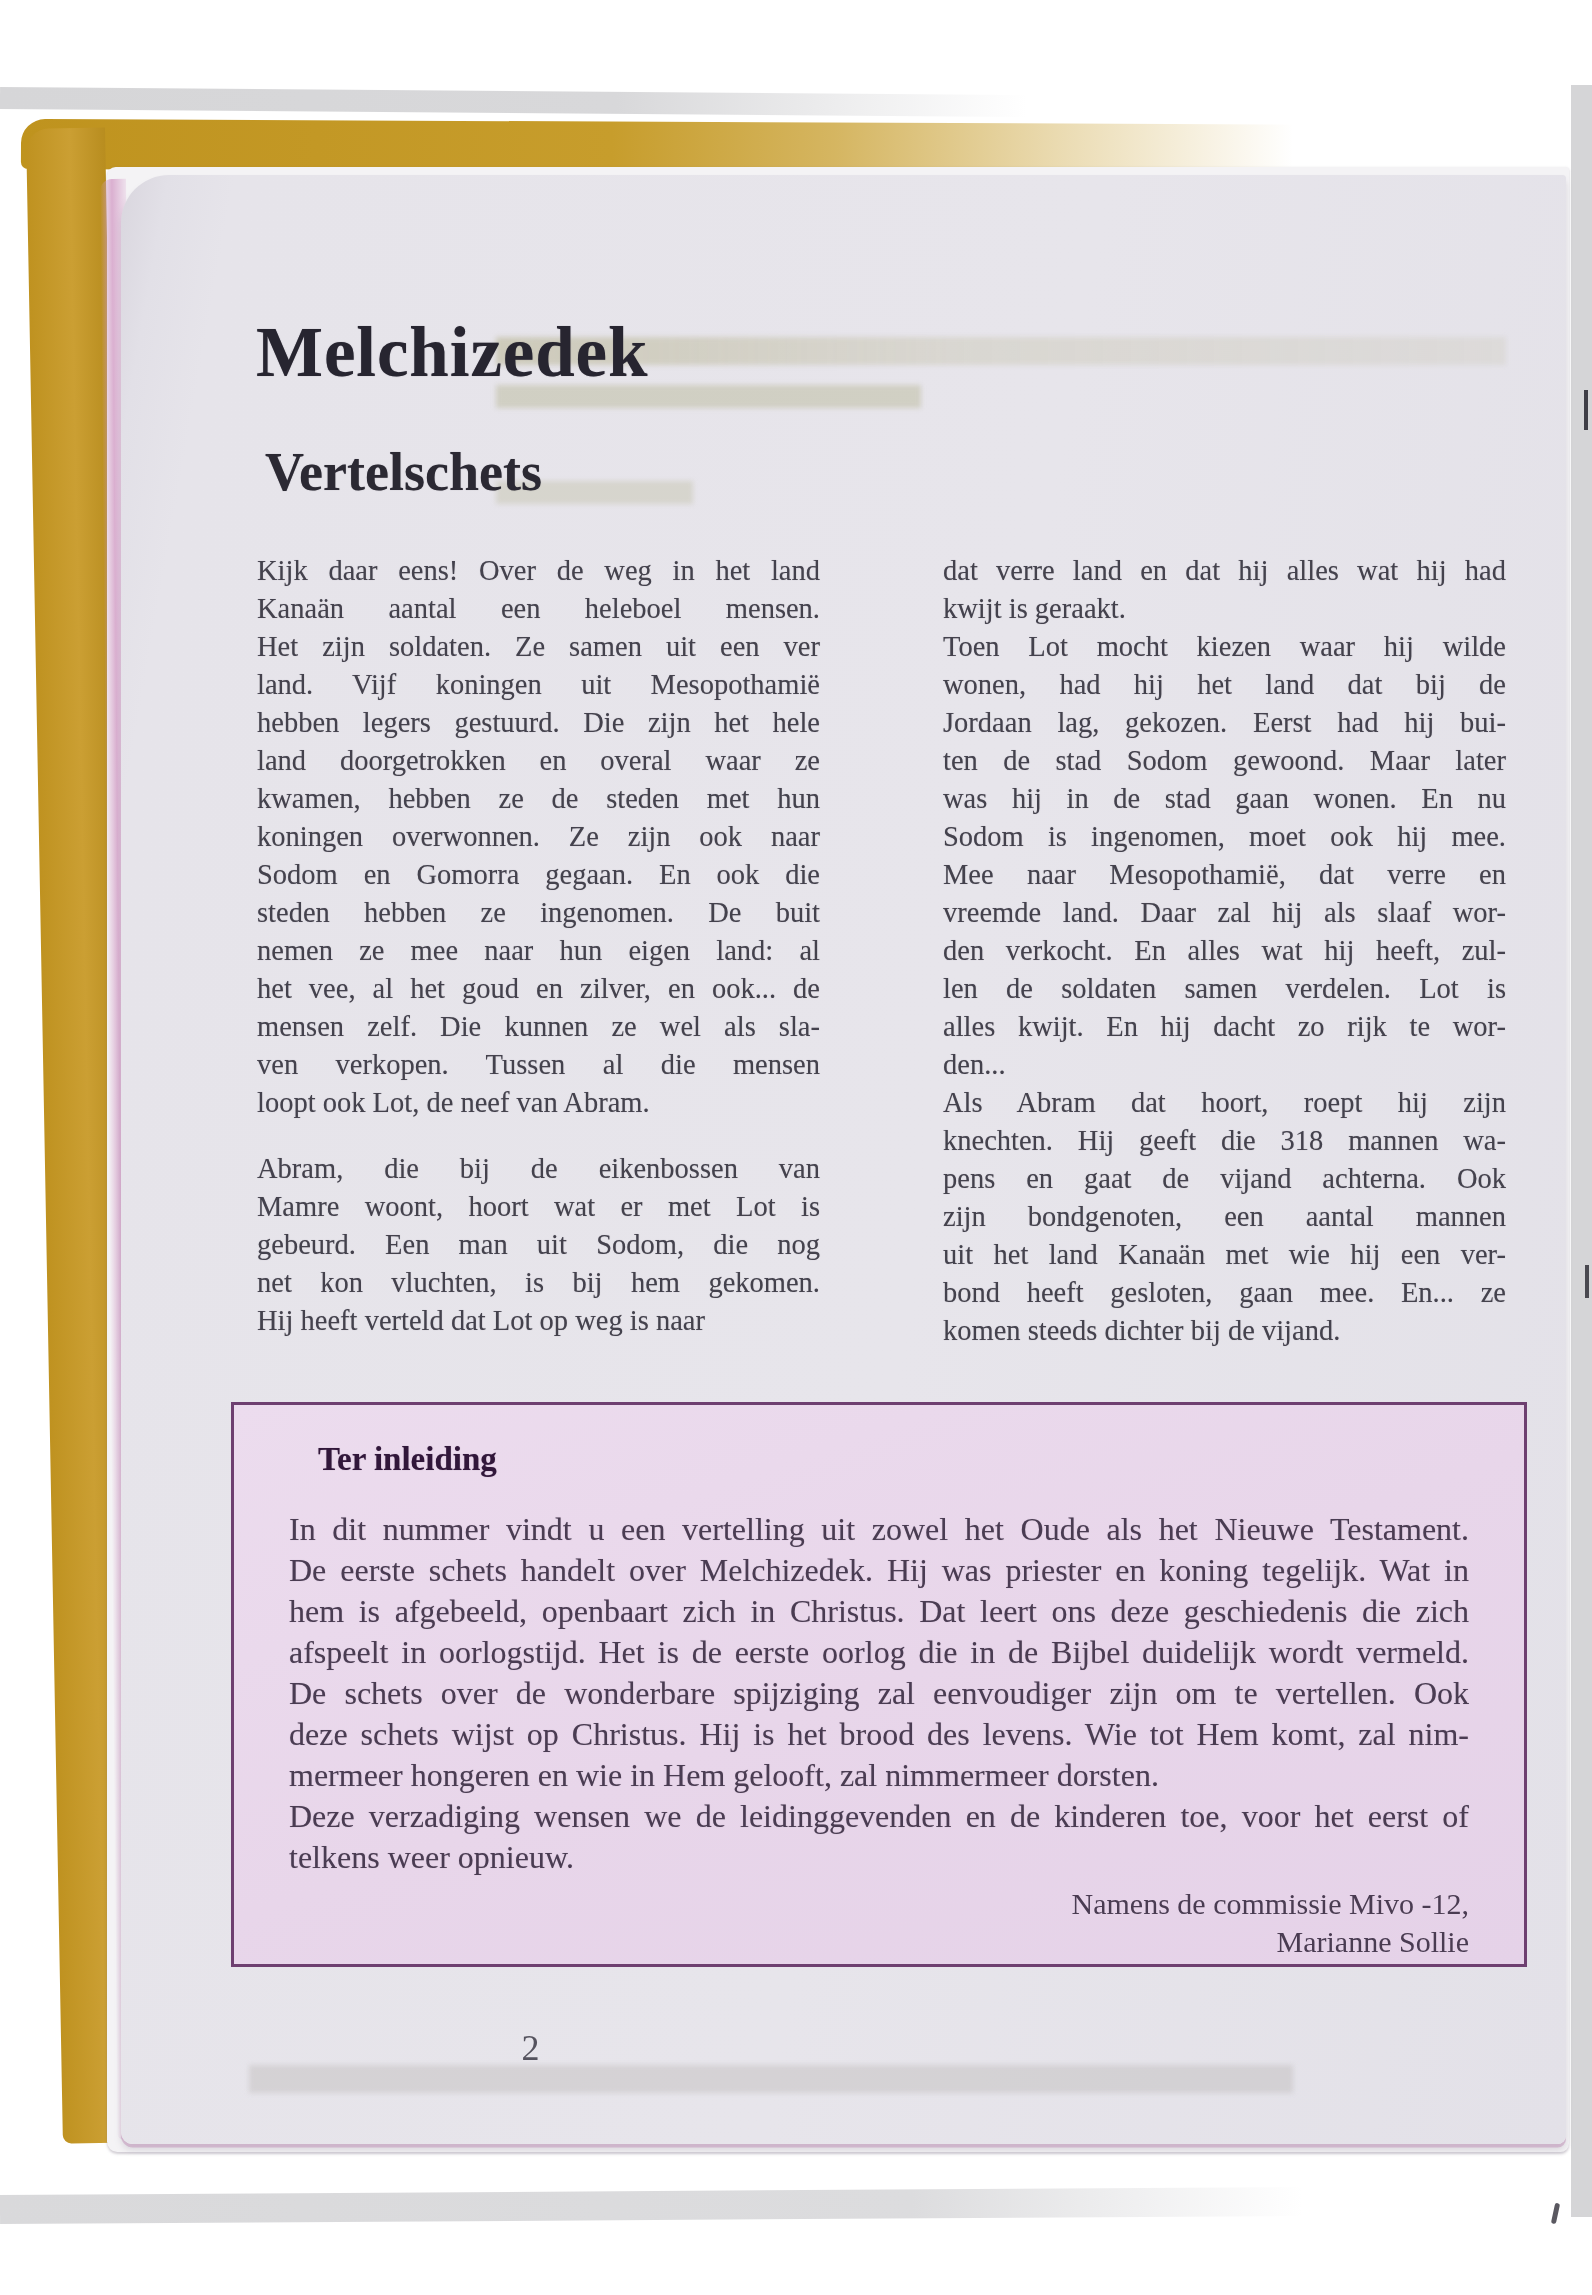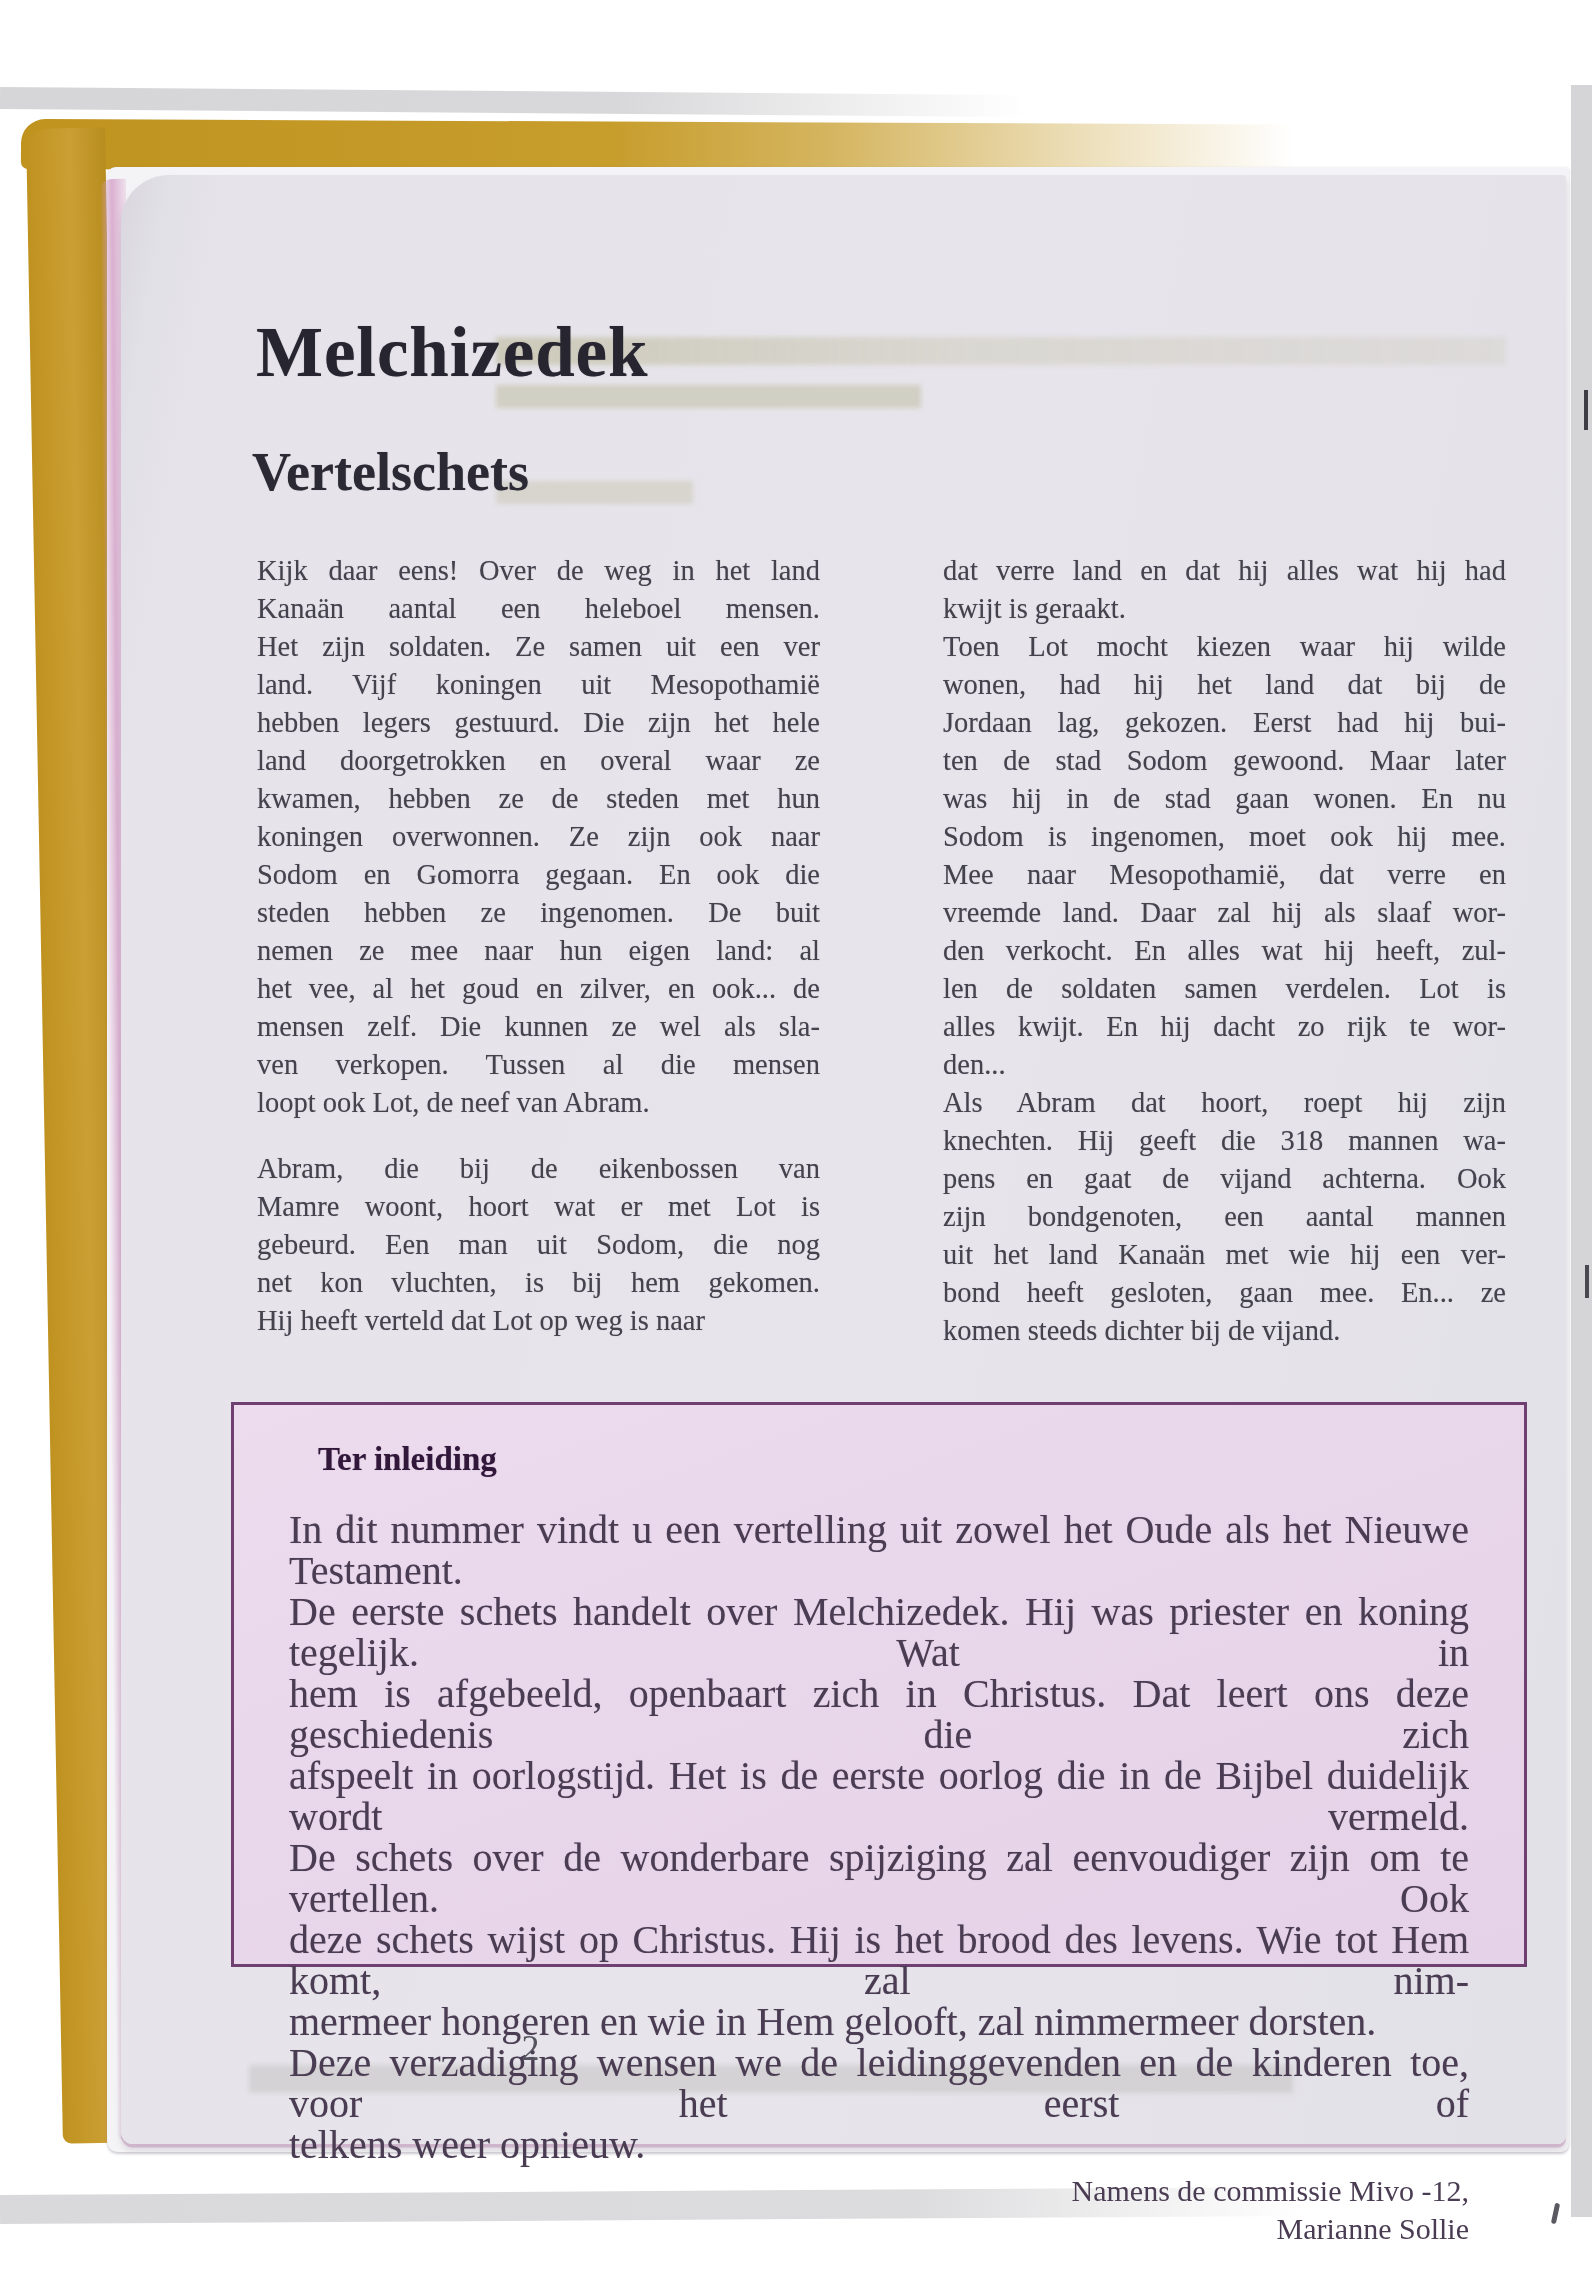--- a/index.html
+++ b/index.html
@@ -32,36 +32,36 @@
   .page-edge-pink{position:absolute;left:100px;top:179px;width:26px;height:1961px;
     background:linear-gradient(to right,rgba(214,164,202,0) 0%,rgba(214,164,202,0.85) 45%,rgba(230,200,225,0.4) 100%);
     transform:rotate(-0.5deg);transform-origin:top left;border-radius:12px 0 0 7px;}
   
   .page{position:absolute;left:121px;top:175px;width:1445px;height:1969px;
     background:linear-gradient(100deg,#d9d6de 0px,#e2e0e7 47px,#e6e4ea 112px,#e7e5eb 55%,#e3e1e8 100%);
     border-radius:48px 3.5px 8.6px 12px;
     box-shadow:0 3.5px 0 rgba(193,146,184,0.5),0 6px 6px rgba(140,130,150,0.25);}
   .title{position:absolute;left:135px;top:138px;font-size:71px;font-weight:bold;
     color:#272530;letter-spacing:0.9px;line-height:1.1;text-shadow:0 0 0.9px rgba(40,38,50,0.45);}
-  .subtitle{position:absolute;left:131px;top:268px;font-size:54px;font-weight:bold;
+  .subtitle{position:absolute;left:144px;top:268px;font-size:54px;font-weight:bold;
     color:#2b2933;line-height:1.1;text-shadow:0 0 0.9px rgba(40,38,50,0.4);}
   .col{position:absolute;top:377px;width:563px;font-size:28.5px;line-height:38px;
     color:#44424d;text-shadow:0 0 0.9px rgba(68,66,77,0.35);}
   .col-left{left:136px;}
   .col-right{left:822px;}
   .col .para + .para{margin-top:0;}
   .col-left .para + .para{margin-top:28px;}
   .tline{text-align:justify;text-align-last:justify;}
   .tline.last{text-align-last:left;}
   .introbox{position:absolute;left:110px;top:1227px;width:1296px;height:565px;
     box-sizing:border-box;border:3.5px solid #6e3f70;padding:35px 55px 0 55px;
     background:linear-gradient(160deg,#ecdcee 0%,#e8d6ea 50%,#e5d2e8 100%);}
   .boxhead{font-size:33px;font-weight:bold;color:#31173a;line-height:38px;
     text-shadow:0 0 0.9px rgba(49,23,58,0.4);margin-left:29px;}
-  .boxtext{margin-top:31px;font-size:40px;line-height:41px;color:#4a3c52;
+  .boxtext{margin-top:31px;font-size:32px;line-height:41px;color:#4a3c52;
     text-shadow:0 0 0.9px rgba(74,60,82,0.3);}
   .sig{margin-top:7px;font-size:30px;line-height:38px;color:#4a3c52;}
   .sig .tline, .sig .tline.last{text-align:center;text-align-last:right;}
   .pgnum{position:absolute;left:388px;top:1852px;width:43px;text-align:center;
     font-size:36px;color:#55535e;}
   
   .bleed{position:absolute;filter:blur(2.6px);}
   .bleed-1{left:375px;top:162px;width:1010px;height:28px;
     background:linear-gradient(to right,rgba(164,160,108,0.38),rgba(164,160,108,0.2) 45%,rgba(164,160,108,0.12));}
   .bleed-2{left:375px;top:210px;width:425px;height:23px;background:rgba(160,158,106,0.3);}

